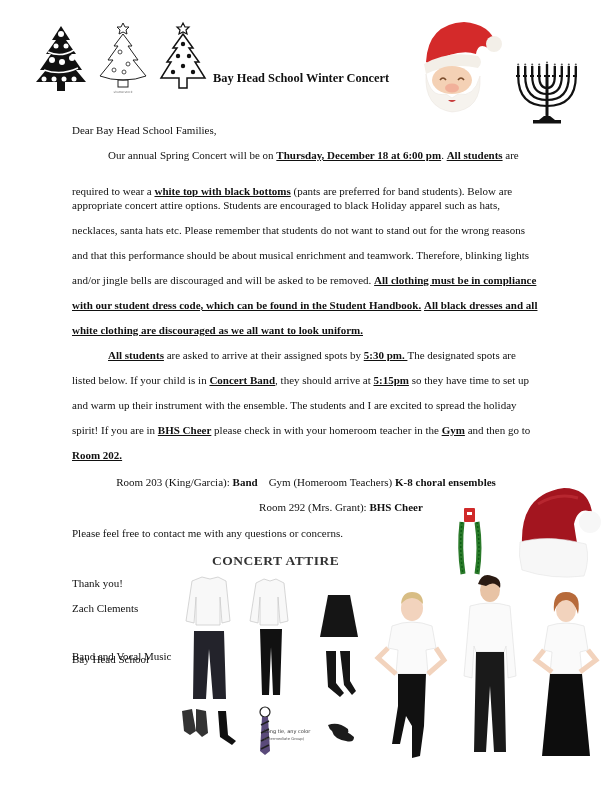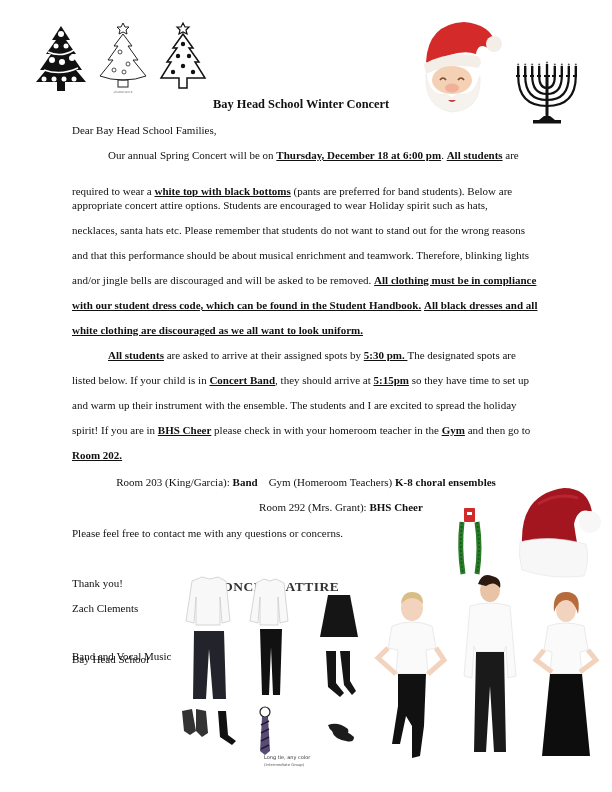--- a/index.html
+++ b/index.html
@@ -1,18 +1,18 @@
 <!DOCTYPE html>
 <html><head>
 <meta charset="utf-8">
 <style>
   html, body { margin: 0; padding: 0; background: #ffffff; }
   body { width: 612px; height: 792px; position: relative; overflow: hidden;
          font-family: "Liberation Serif", "DejaVu Serif", serif; color: #111; }
-  .abs { position: absolute; margin-top: 26px; }
+  .abs { position: absolute; }
   .title { left: 213px; top: 71px; font-size: 12.4px; font-weight: bold; white-space: nowrap; }
   .line { position: absolute; left: 72px; font-size: 11px; white-space: nowrap; line-height: 14px; }
   .ind { left: 108px; }
   .center { left: 0; width: 612px; text-align: center; }
   b, .bu { font-weight: bold; text-align: center; }
   .bu { text-decoration: underline; }
   .attire-title { left: 212px; top: 553px; font-family: Liberation Serif, serif; font-weight: bold;
                   font-size: 13.5px; color: #333; letter-spacing: 0.5px; }
   .tie-label { left: 264px; top: 728px; font-family: "DejaVu Sans", sans-serif; font-size: 5px; color: #333; }
   .tie-sub { left: 264px; top: 736px; font-family: "DejaVu Sans", sans-serif; font-size: 3.8px; color: #555; }
@@ -110,21 +110,21 @@
 </svg>
 
 <div class="line" style="top:123px">Dear Bay Head School Families,</div>
 
 <div class="line ind" style="top:148px">
   <span>Our annual Spring Concert will be on </span><span class="bu">Thursday, December 18 at 6:00 pm</span><span>. </span><span class="bu">All students</span><span> are</span>
 </div>
 <div class="line" style="top:184px">
   <span>required to wear a </span><span class="bu">white top with black bottoms</span><span> (pants are preferred for band students). Below are</span>
 </div>
-<div class="line" style="top:198px">appropriate concert attire options. Students are encouraged to wear Holiday spirit such as hats,</div>
+<div class="line" style="top:198px">appropriate concert attire options. Students are encouraged to black Holiday apparel such as hats,</div>
 <div class="line" style="top:223px">necklaces, santa hats etc. Please remember that students do not want to stand out for the wrong reasons</div>
 <div class="line" style="top:248px">and that this performance should be about musical enrichment and teamwork. Therefore, blinking lights</div>
 <div class="line" style="top:273px">
   <span>and/or jingle bells are discouraged and will be asked to be removed. </span><span class="bu">All clothing must be in compliance</span>
 </div>
 <div class="line" style="top:298px">
   <span class="bu">with our student dress code, which can be found in the Student Handbook.</span><span> </span><span class="bu">All black dresses and all</span>
 </div>
 <div class="line bu" style="top:323px">white clothing are discouraged as we all want to look uniform.</div>
 

